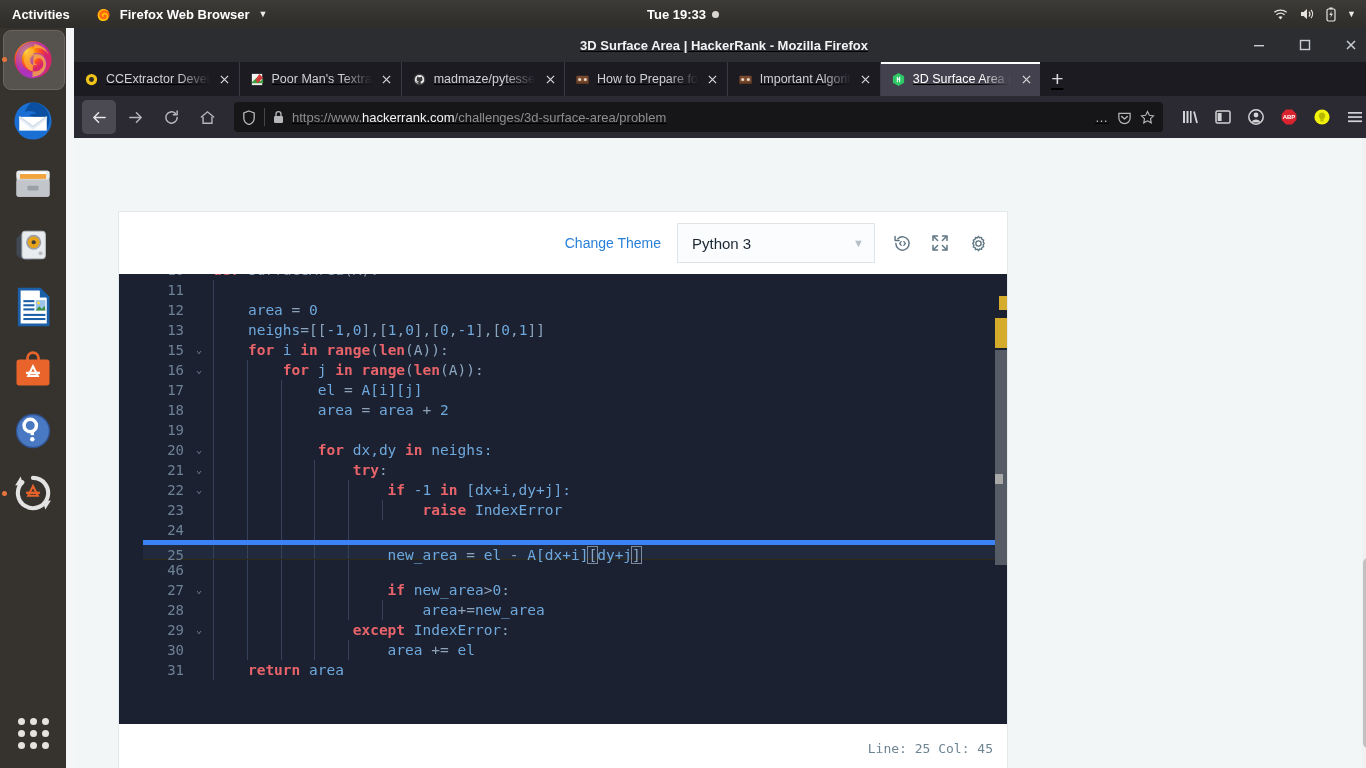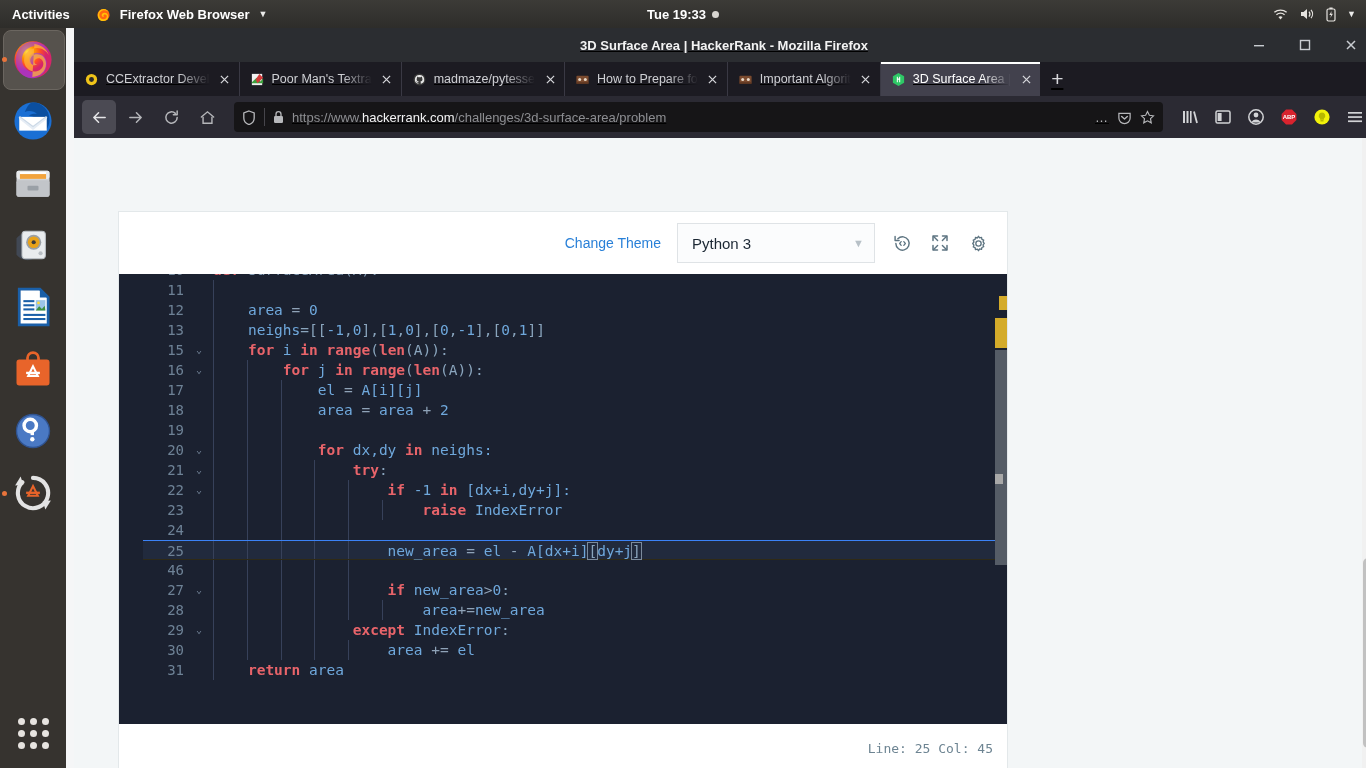--- a/index.html
+++ b/index.html
@@ -146,21 +146,21 @@
   .headicon{ width:22px;height:22px;color:#5d7481; display:flex;align-items:center;justify-content:center;}
 
   
   #codewrap{
     position:absolute; left:0; top:62px; width:888px; height:452px;
     background:#1b2130; overflow:hidden; font-family:"DejaVu Sans Mono", monospace;
     font-size:14.5px;
   }
   #codeinner{ position:absolute; top:-14px; left:0; width:888px;margin-left:24px; }
   .cl{ height:20px; line-height:20px; display:flex; white-space:pre; position:relative;}
-  .cl.active{ background:#212a3d; border-top:1px solid #3b82f6; border-bottom:1px solid #2f2a16; }
+  .cl.active{ background:#212a3d; border-top:5px solid #3b82f6; border-bottom:1px solid #2f2a16; }
   .gutter{
     width:48px; flex:0 0 48px; text-align:right; padding-right:7px;
     color:#6e8296; font-size:14px;
   }
   .fold{ width:16px; flex:0 0 16px; color:#7a8ca0; font-size:10px; text-align:center;}
   .code{ flex:1; position:relative; padding-left:6px;}
   .ind{
     position:absolute; top:0; bottom:0; width:1px; background:#37415a;
   }
   

